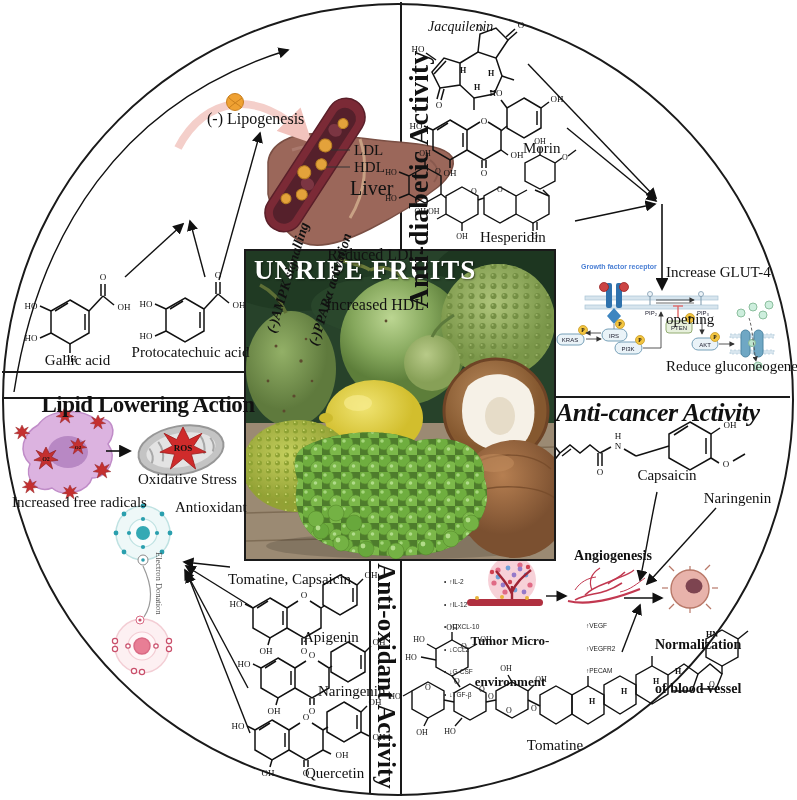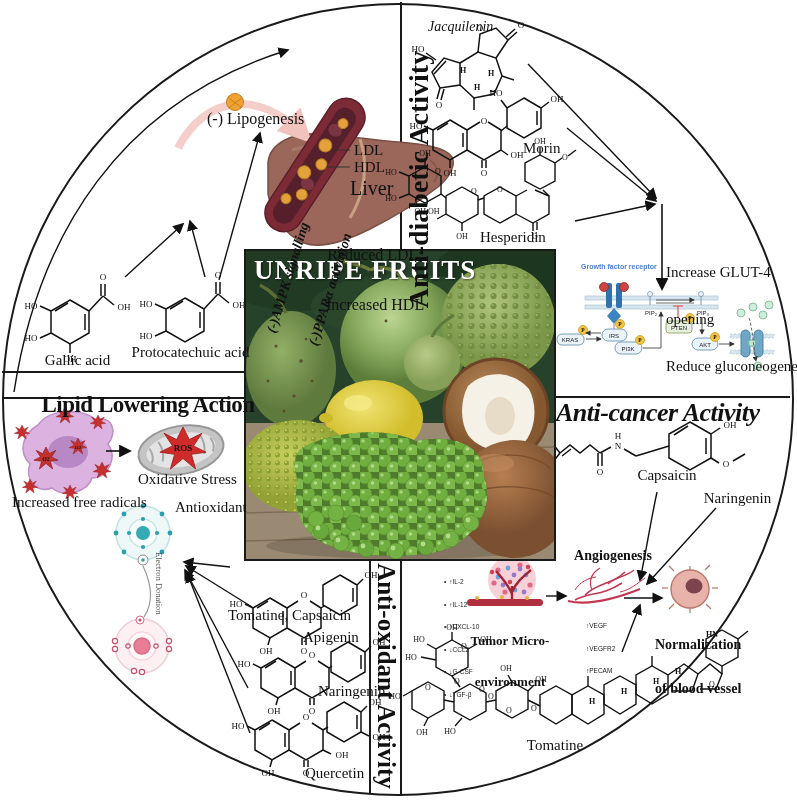--- a/index.html
+++ b/index.html
@@ -774,18 +774,18 @@
     <div>Normalization</div>
     <div>of blood vessel</div>
   </div>
   <div class="lbl t15 c" style="left:515px;top:738px;width:80px;">Tomatine</div>
 
   <div class="lbl b rot-cw" style="left:399px;top:562px;width:228px;font-size:25px;text-align:center;">Anti-oxidant Activity</div>
   <div class="lbl t15 c" style="left:12px;top:495px;width:120px;">Increased free radicals</div>
   <div class="lbl t15 c" style="left:138px;top:472px;width:90px;">Oxidative Stress</div>
   <div class="lbl t15" style="left:175px;top:500px;">Antioxidant</div>
   <div class="lbl rot-cw" style="left:163px;top:552px;width:64px;font-size:8.5px;color:#555;">Electron Donation</div>
-  <div class="lbl t15 c" style="left:228px;top:572px;width:100px;margin-top:36px;">Tomatine, Capsaicin</div>
+  <div class="lbl t15 c" style="left:228px;top:572px;width:100px;">Tomatine, Capsaicin</div>
   <div class="lbl t15" style="left:303px;top:630px;">Apigenin</div>
   <div class="lbl t15" style="left:318px;top:684px;">Naringenin</div>
   <div class="lbl t15" style="left:305px;top:766px;">Quercetin</div>
 
 </div>
 
 </body></html>

